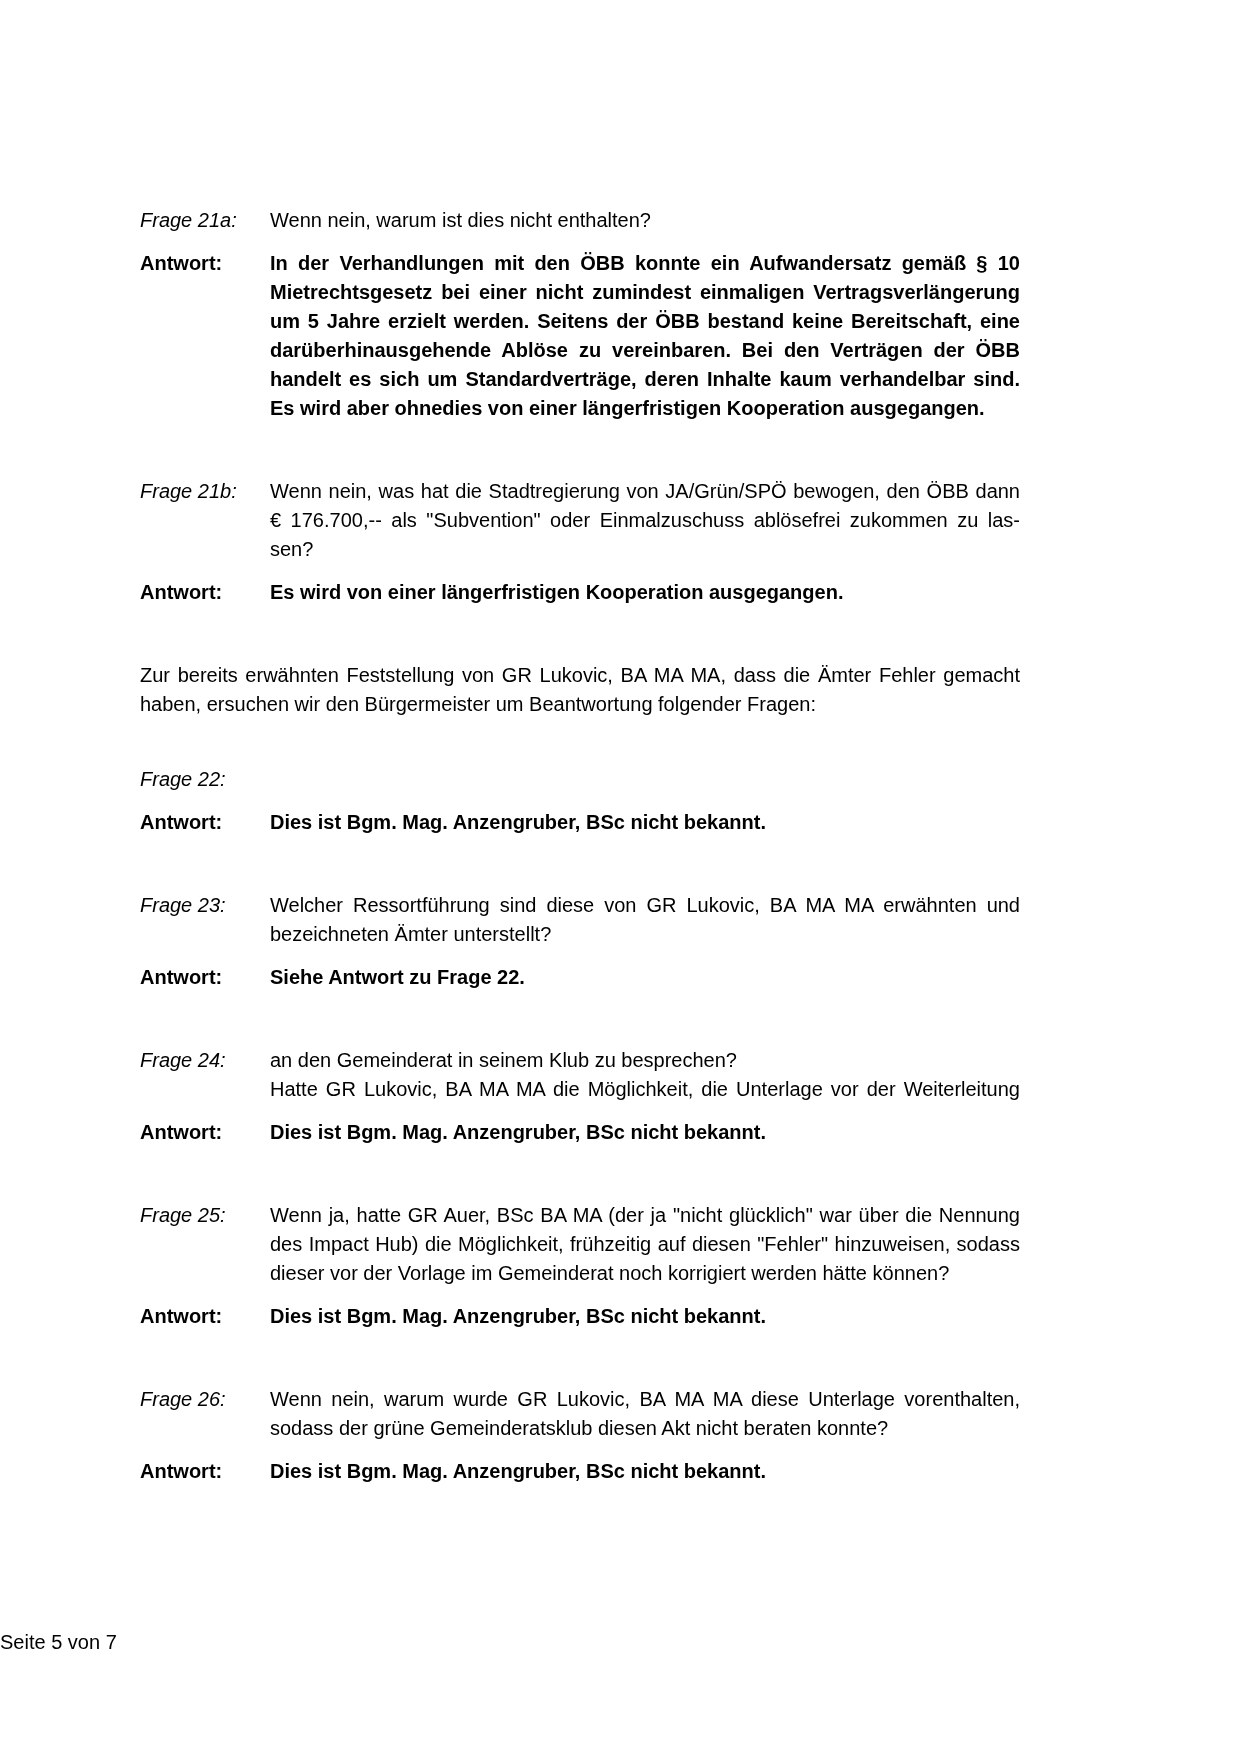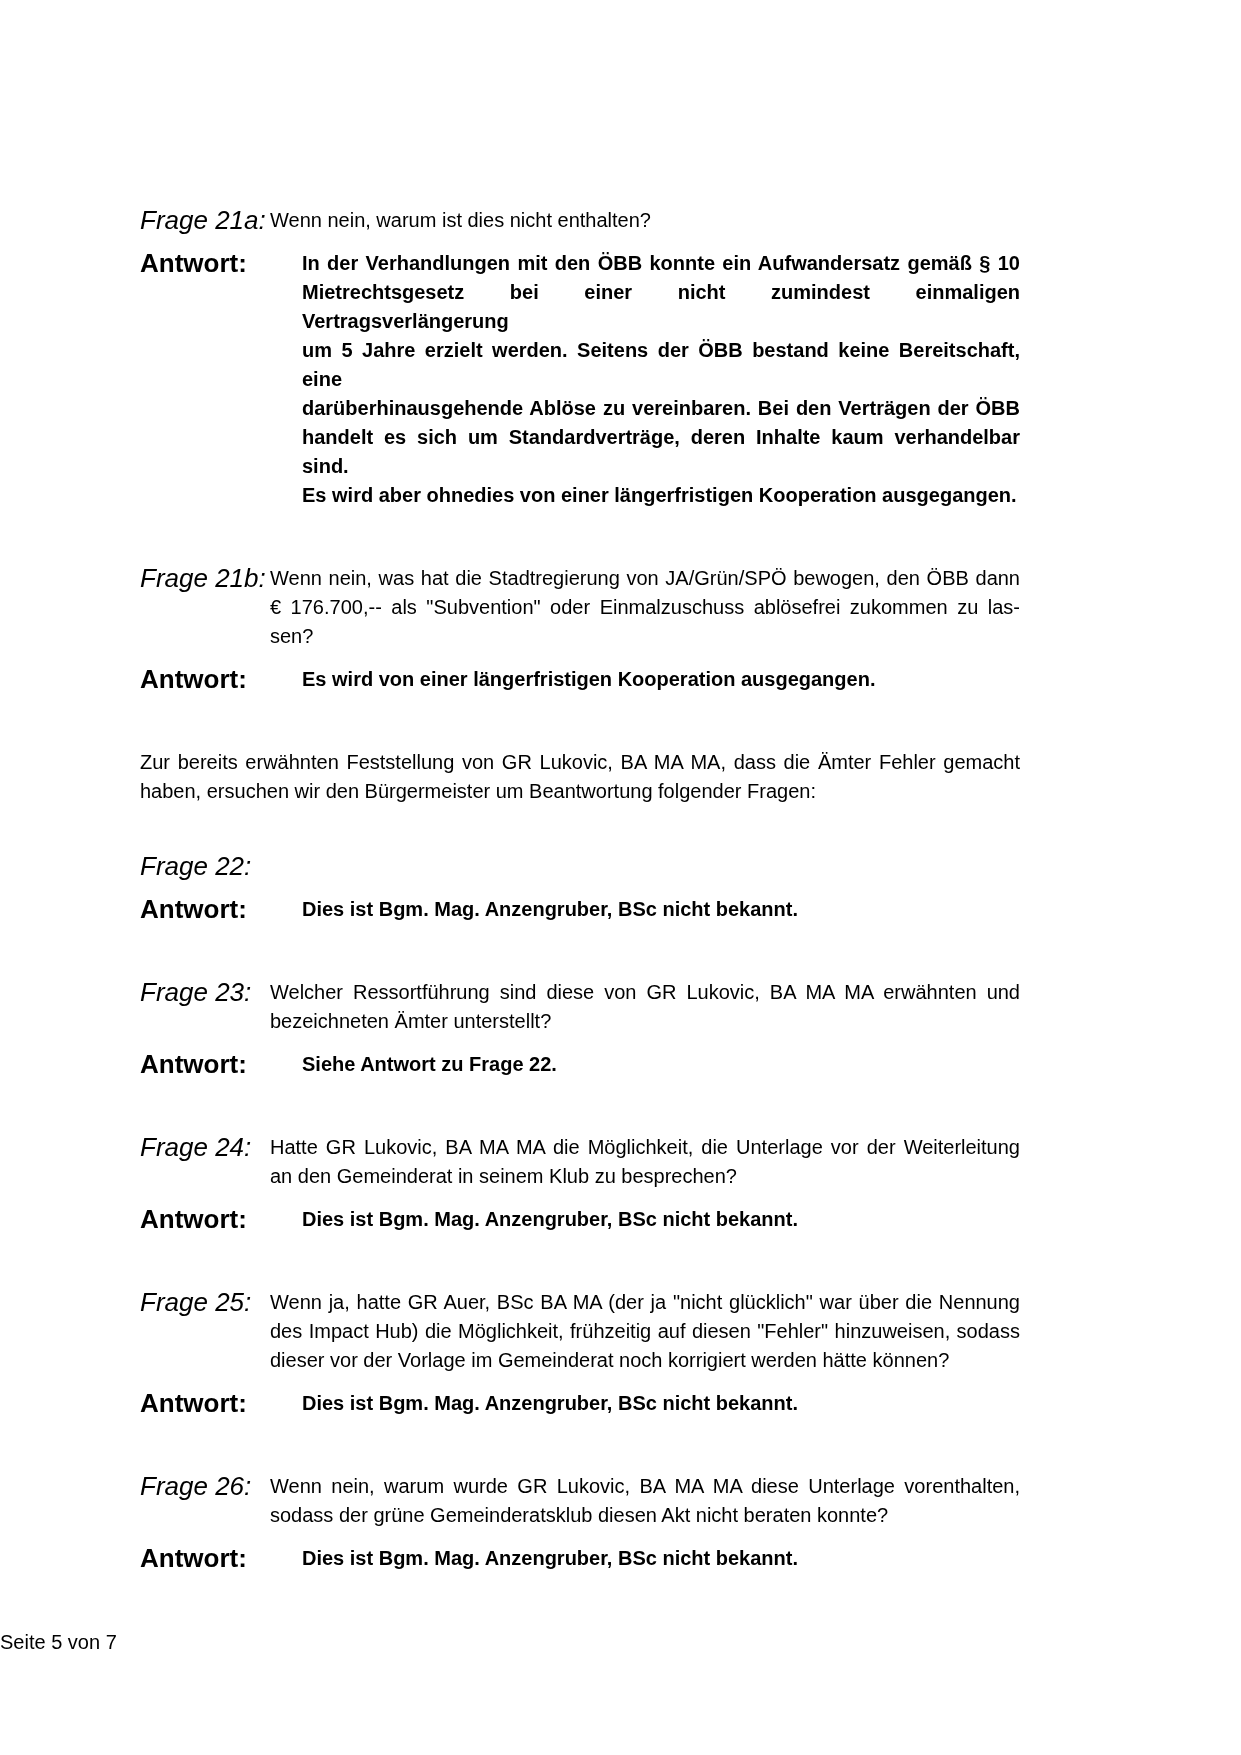--- a/index.html
+++ b/index.html
@@ -20,26 +20,26 @@
     position: absolute;
     top: 206px;
     left: 140px;
     width: 880px;
   }
   .row {
     display: flex;
     align-items: flex-start;
   }
   .row.question { margin-bottom: 14px; }
-  .row.answer   { margin-bottom: 54px; gap: 32px; }
+  .row.answer   { margin-bottom: 54px; }
   .row.intro    { margin-bottom: 46px; }
   .lbl {
     flex: none;
     width: 130px;
-    font-size: 26px;
+    font-size: 20px;
     line-height: 29px;
   }
   .question .lbl { font-style: italic; }
   .answer .lbl   { font-weight: bold; }
   .content { flex: 1; min-width: 0; }
   .line {
     font-size: 20px;
     line-height: 29px;
     white-space: normal;
   }
@@ -121,22 +121,22 @@
       </div>
       <div class="row answer">
         <div class="lbl">Antwort:</div>
         <div class="content">
           <div class="line">Siehe Antwort zu Frage 22.</div>
         </div>
       </div>
       <div class="row question">
         <div class="lbl">Frage 24:</div>
         <div class="content">
+          <div class="line">an den Gemeinderat in seinem Klub zu besprechen?</div>
           <div class="line j">Hatte GR Lukovic, BA MA MA die Möglichkeit, die Unterlage vor der Weiterleitung</div>
-          <div class="line">an den Gemeinderat in seinem Klub zu besprechen?</div>
         </div>
       </div>
       <div class="row answer">
         <div class="lbl">Antwort:</div>
         <div class="content">
           <div class="line">Dies ist Bgm. Mag. Anzengruber, BSc nicht bekannt.</div>
         </div>
       </div>
       <div class="row question">
         <div class="lbl">Frage 25:</div>

